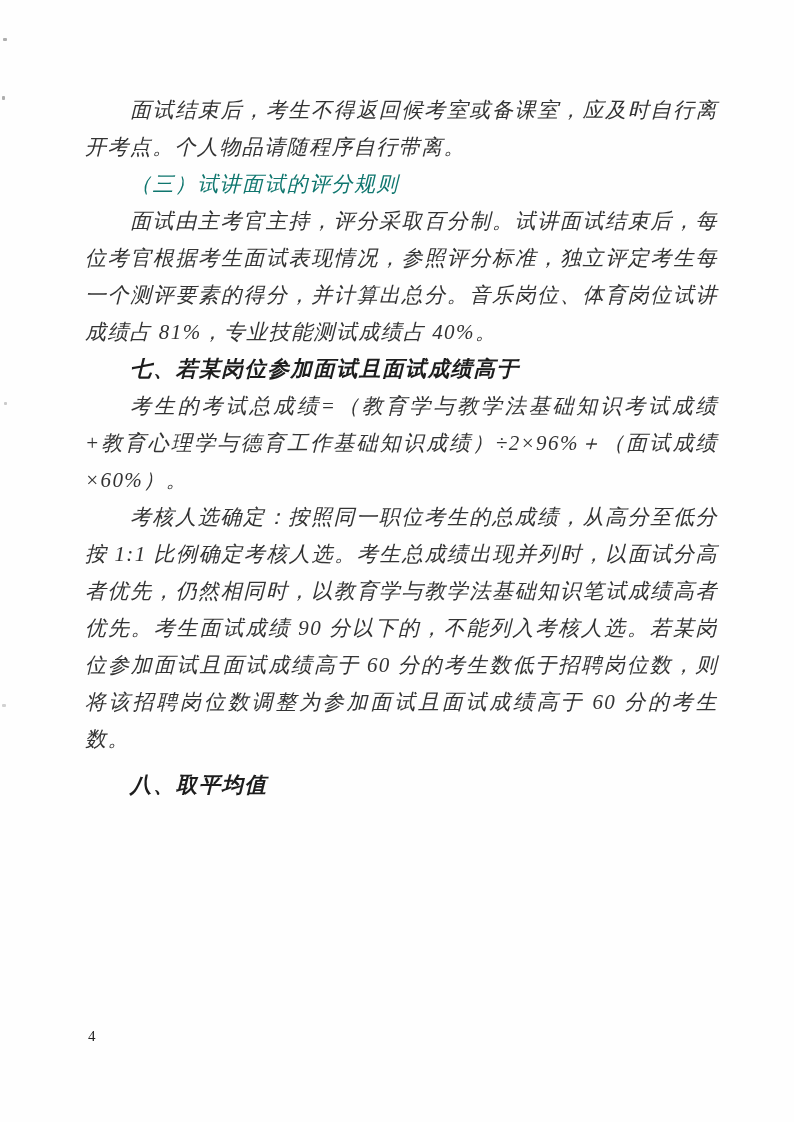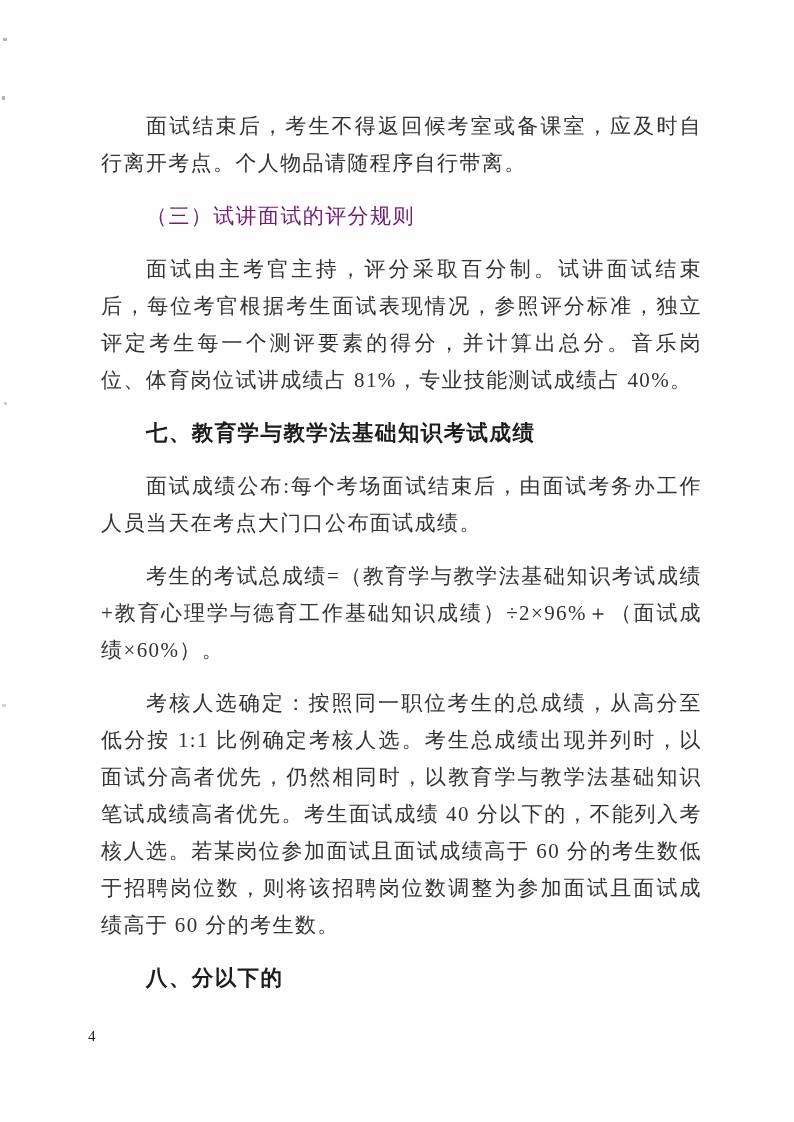--- a/index.html
+++ b/index.html
@@ -22,29 +22,30 @@
     left: 85px;
     top: 92px;
     width: 633px;
     font-size: 21px;
     line-height: 37px;
     letter-spacing: 1.4px;
     color: #2e2e2e;
     text-align: justify;
   }
   .content p {
-    margin: 16px;
+    margin: 0;
     text-indent: 45px;
+    font-style: italic;
   }
   
   .para-body {
     color: #333333;
   }
   .para-subheading {
-    color: #701a75;
+    color: #0f766e;
   }
   .para-heading {
     font-family: "Liberation Sans", "DejaVu Sans", sans-serif;
     font-weight: bold;
     color: #1d1d1d;
     font-size: 21.5px;
   }
   .heading-gap {
     margin-top: 9px !important;
   }
@@ -79,25 +80,24 @@
   <span class="noise n4"></span>
 
   <div class="content">
     <p class="para-body">面试结束后，考生不得返回候考室或备课室，应及时自行离开考点。个人物品请随程序自行带离。</p>
 
     <p class="para-subheading">（三）试讲面试的评分规则</p>
 
     <p class="para-body">面试由主考官主持，评分采取百分制。试讲面试结束后，每位考官根据考生面试表现情况，参照评分标准，独立评定考生每一个测评要素的得分，并计算出总分。音乐岗位、体育岗位试讲成绩占 81%，专业技能测试成绩占 40%。</p>
 
 
-    <p class="para-heading">七、教育学与教学法基础知识考试成绩</p>
+    <p class="para-heading">七、若某岗位参加面试且面试成绩高于</p>
 
-    <p class="para-body">面试成绩公布:每个考场面试结束后，由面试考务办工作人员当天在考点大门口公布面试成绩。</p>
 
     <p class="para-body">考生的考试总成绩=（教育学与教学法基础知识考试成绩+教育心理学与德育工作基础知识成绩）÷2×96%＋（面试成绩×60%）。</p>
 
-    <p class="para-body">考核人选确定：按照同一职位考生的总成绩，从高分至低分按 1:1 比例确定考核人选。考生总成绩出现并列时，以面试分高者优先，仍然相同时，以教育学与教学法基础知识笔试成绩高者优先。考生面试成绩 40 分以下的，不能列入考核人选。若某岗位参加面试且面试成绩高于 60 分的考生数低于招聘岗位数，则将该招聘岗位数调整为参加面试且面试成绩高于 60 分的考生数。</p>
+    <p class="para-body">考核人选确定：按照同一职位考生的总成绩，从高分至低分按 1:1 比例确定考核人选。考生总成绩出现并列时，以面试分高者优先，仍然相同时，以教育学与教学法基础知识笔试成绩高者优先。考生面试成绩 90 分以下的，不能列入考核人选。若某岗位参加面试且面试成绩高于 60 分的考生数低于招聘岗位数，则将该招聘岗位数调整为参加面试且面试成绩高于 60 分的考生数。</p>
 
-    <p class="para-heading heading-gap">八、分以下的</p>
+    <p class="para-heading heading-gap">八、取平均值</p>
   </div>
 
   <div class="page-number">4</div>
 </div>
 
 </body></html>

